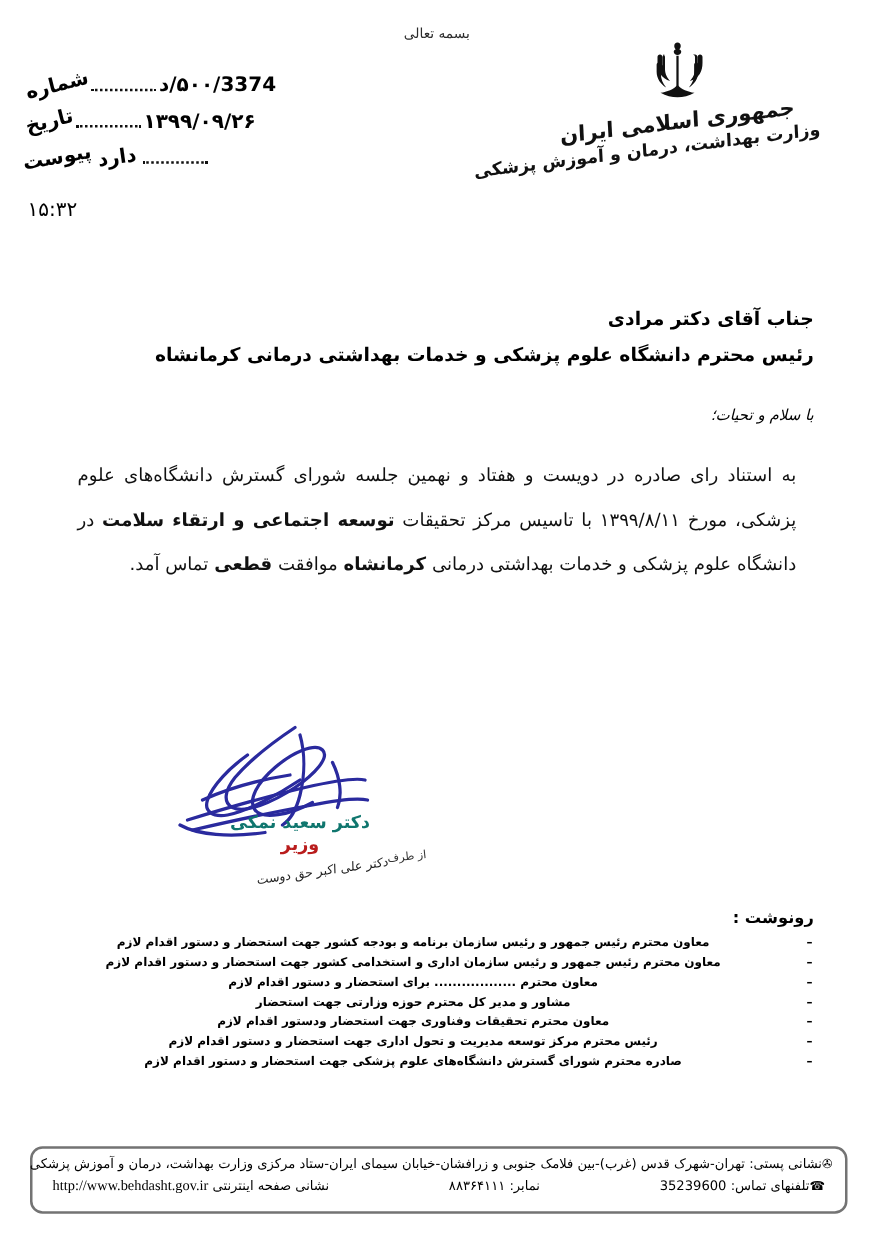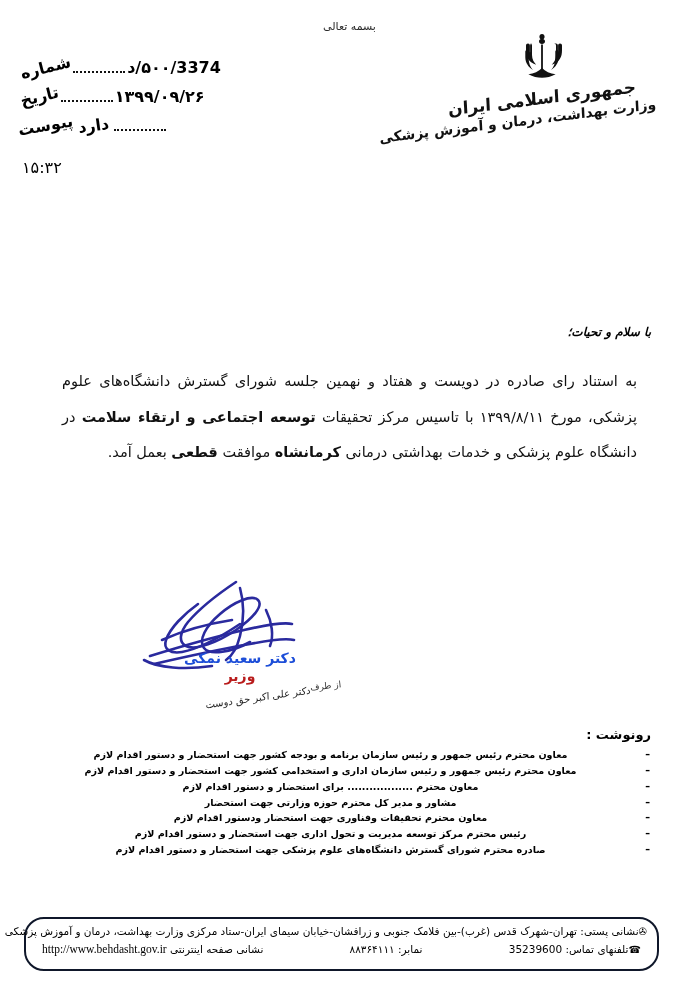--- a/index.html
+++ b/index.html
@@ -156,21 +156,21 @@
   .addressee-title {
     font-size: 15px;
     font-weight: 700;
   }
   .greeting {
     position: absolute;
     top: 325px;
     right: 48px;
     font-size: 12px;
     font-style: italic;
-    font-weight: 700;
+    font-weight: 400;
   }
 
   
   .body-text {
     position: absolute;
     top: 364px;
     right: 62px;
     left: 62px;
     text-align: justify;
     font-size: 14.5px;
@@ -198,21 +198,21 @@
     height: 95px;
   }
   .sig-name {
     position: absolute;
     top: 650px;
     left: 160px;
     width: 160px;
     text-align: center;
     font-size: 14px;
     font-weight: 700;
-    color: #1d4ed8;
+    color: #0f766e;
   }
   .sig-role {
     position: absolute;
     top: 668px;
     left: 160px;
     width: 160px;
     text-align: center;
     font-size: 14px;
     font-weight: 700;
     color: #b91c1c;
@@ -271,25 +271,25 @@
   }
   .cc-text {
     flex: 1 1 auto;
     text-align: center;
   }
 
   
   .footer {
     position: absolute;
     left: 24px;
-    right: 40px;
+    right: 21px;
     top: 917px;
     height: 54px;
-    border: 2px solid #0f172a;
-    border-radius: 20px;
+    border: 2px solid #737373;
+    border-radius: 10px;
     box-sizing: border-box;
     padding: 6px 10px 0 10px;
   }
   .footer-line1 {
     text-align: center;
     font-size: 10.5px;
     white-space: nowrap;
   }
   .footer-line2 {
     display: flex;
@@ -347,24 +347,28 @@
       <span class="ref-value">۱۳۹۹/۰۹/۲۶</span>
     </div>
     <div class="att-row">
       <span class="att-label">پیوست</span>
       <span class="att-value">دارد</span>
       <span class="att-dots"></span>
     </div>
     <div class="ref-time">۱۵:۳۲</div>
   </div>
 
+  <div class="addressee">
+    <div class="addressee-name">جناب آقای دکتر مرادی</div>
+    <div class="addressee-title">رئیس محترم دانشگاه علوم پزشکی و خدمات بهداشتی درمانی کرمانشاه</div>
+  </div>
   <div class="greeting">با سلام و تحیات؛</div>
 
   <div class="body-text">
-    <span>به استناد رای صادره در دویست و هفتاد و نهمین جلسه  شورای گسترش دانشگاه‌های علوم پزشکی، مورخ </span><span class="num">۱۳۹۹/۸/۱۱</span><span> با تاسیس مرکز تحقیقات </span><b>توسعه اجتماعی و ارتقاء سلامت</b><span> در دانشگاه علوم پزشکی و  خدمات بهداشتی درمانی </span><b>کرمانشاه</b><span> موافقت </span><b>قطعی</b><span> بعمل آمد.</span>
+    <span>به استناد رای صادره در دویست و هفتاد و نهمین جلسه  شورای گسترش دانشگاه‌های علوم پزشکی، مورخ </span><span class="num">۱۳۹۹/۸/۱۱</span><span> با تاسیس مرکز تحقیقات </span><b>توسعه اجتماعی و ارتقاء سلامت</b><span> در دانشگاه علوم پزشکی و  خدمات بهداشتی درمانی </span><b>کرمانشاه</b><span> موافقت </span><b>قطعی</b><span> تماس آمد.</span>
   </div>
 
   <div class="sig-area">
     <svg class="sig-scrawl" viewBox="0 0 180 95">
       <g fill="none" stroke="#2a2a9e" stroke-width="2.6" stroke-linecap="round">
         <path d="M96 2 C78 14 60 28 48 42 C40 52 38 62 46 66 C56 71 78 62 96 50 C112 39 124 26 118 20 C112 14 94 22 80 34 C66 46 58 60 64 68 C70 76 92 72 110 62"></path>
         <path d="M58 24 C44 34 30 48 26 60 C23 69 30 74 42 72 C58 69 82 56 100 44"></path>
         <path d="M10 76 C36 68 70 58 104 50 C126 45 144 42 152 44"></path>
         <path d="M14 84 C40 78 76 70 110 64 C130 60 146 58 154 60"></path>
         <path d="M22 60 C40 52 66 44 92 40"></path>

